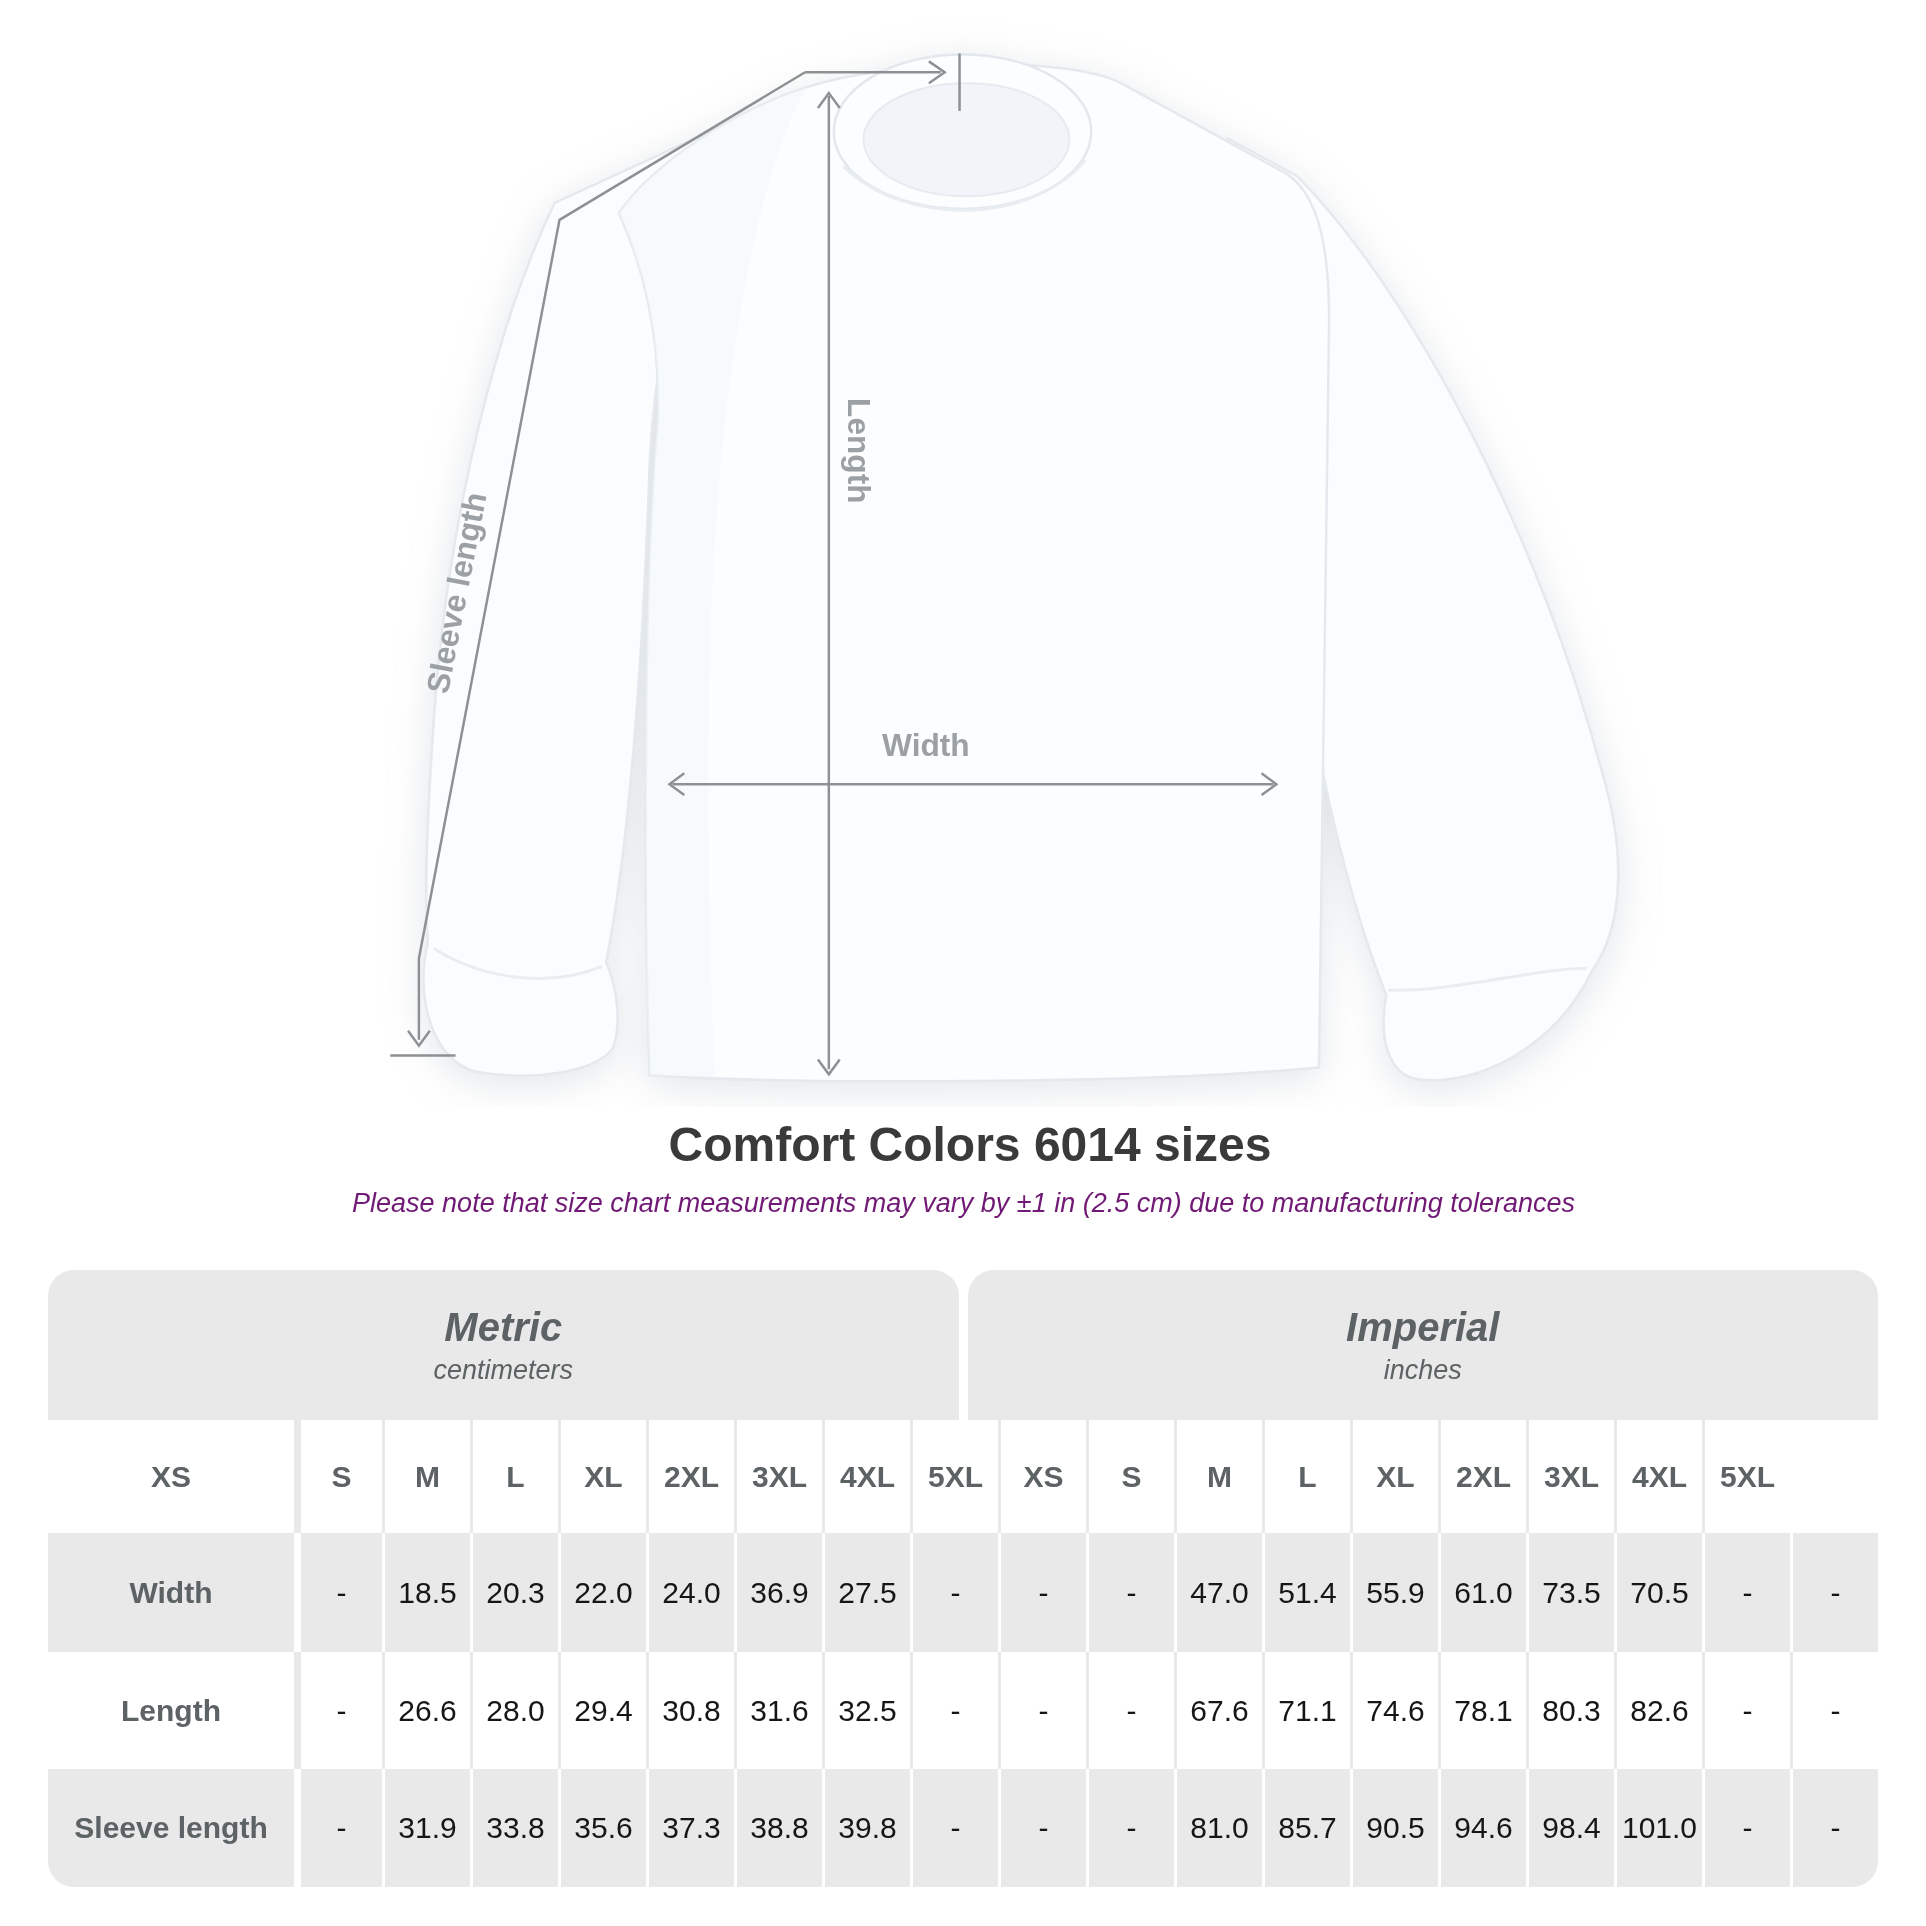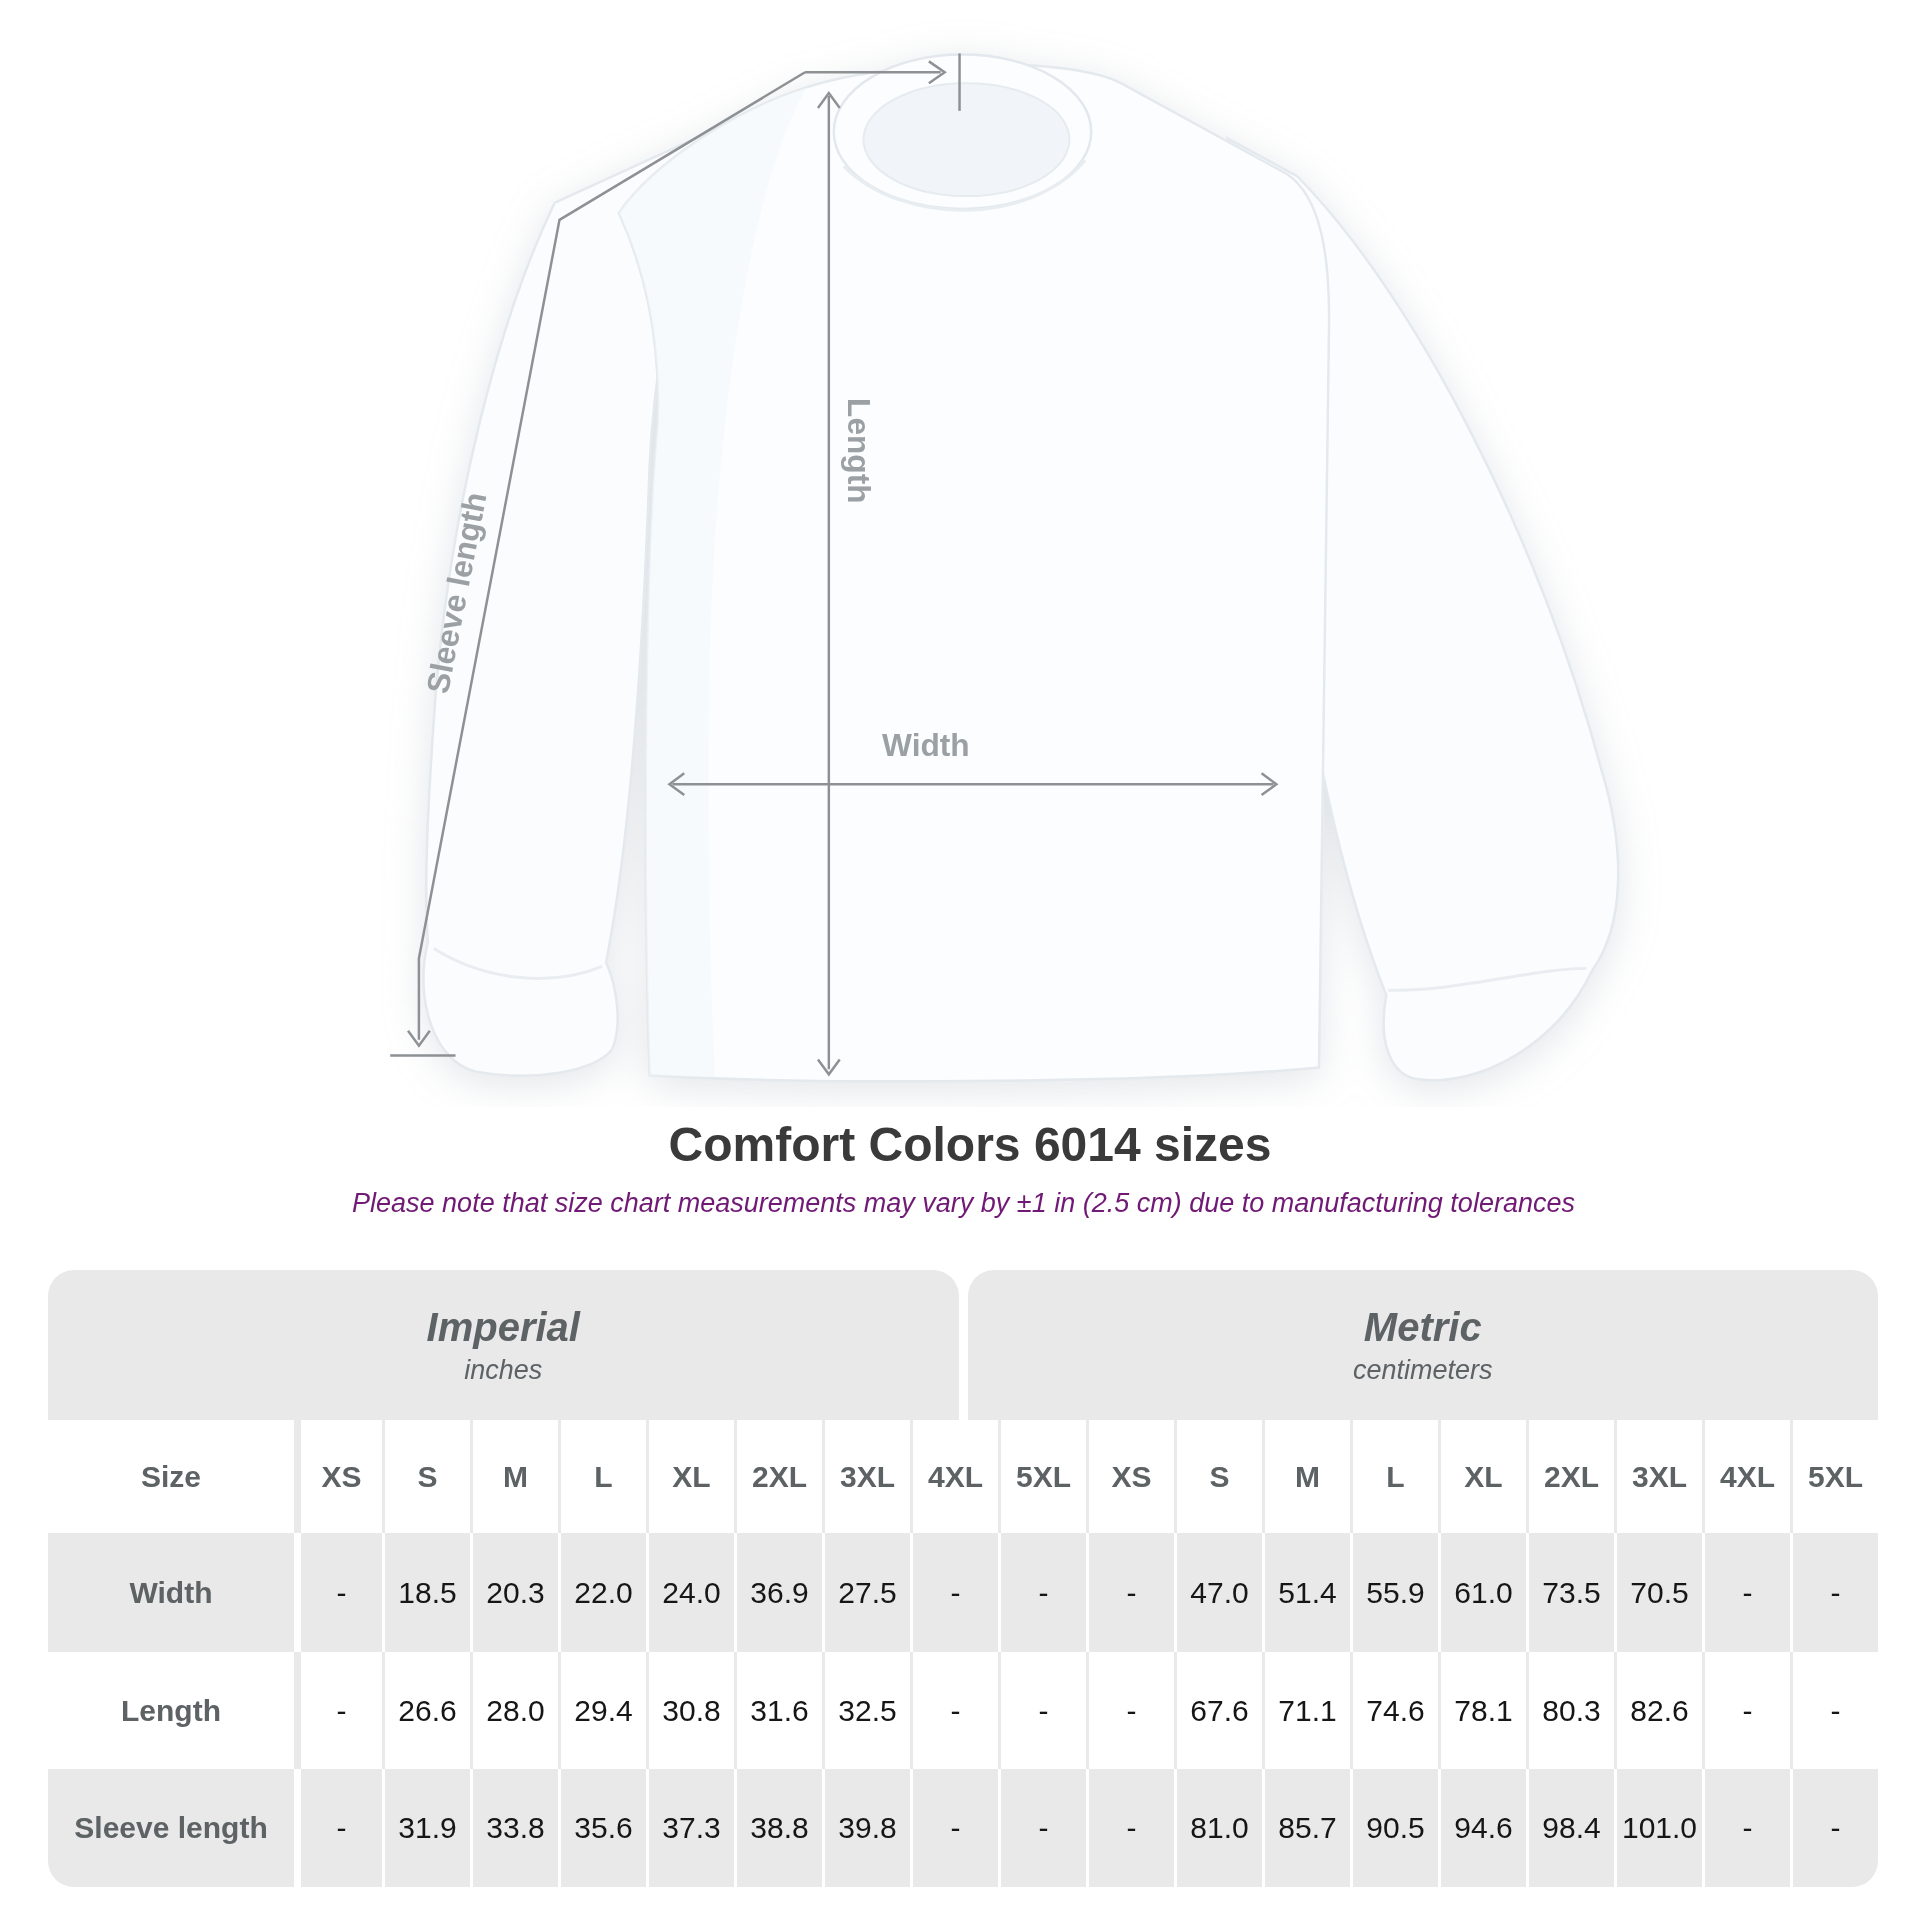--- a/index.html
+++ b/index.html
@@ -121,31 +121,30 @@
     </g>
   </svg>
 </div>
 
 <h1 class="page-title">Comfort Colors 6014 sizes</h1>
 <p class="note">Please note that size chart measurements may vary by ±1 in (2.5 cm) due to manufacturing tolerances</p>
 
 <div class="size-table">
   <div class="band">
     <div class="band-block">
+      <div class="band-title">Metric</div>
+      <div class="band-unit">centimeters</div>
+    </div>
+    <div class="band-block">
       <div class="band-title">Imperial</div>
       <div class="band-unit">inches</div>
     </div>
-    <div class="band-block">
-      <div class="band-title">Metric</div>
-      <div class="band-unit">centimeters</div>
-    </div>
   </div>
 
   <div class="trow row-white sizes-row">
-    <div class="cell label-cell">Size</div>
   <div class="cell size-cell">XS</div>
       <div class="cell size-cell">S</div>
       <div class="cell size-cell">M</div>
       <div class="cell size-cell">L</div>
       <div class="cell size-cell">XL</div>
       <div class="cell size-cell">2XL</div>
       <div class="cell size-cell">3XL</div>
       <div class="cell size-cell">4XL</div>
       <div class="cell size-cell">5XL</div>
       <div class="cell size-cell">XS</div>

